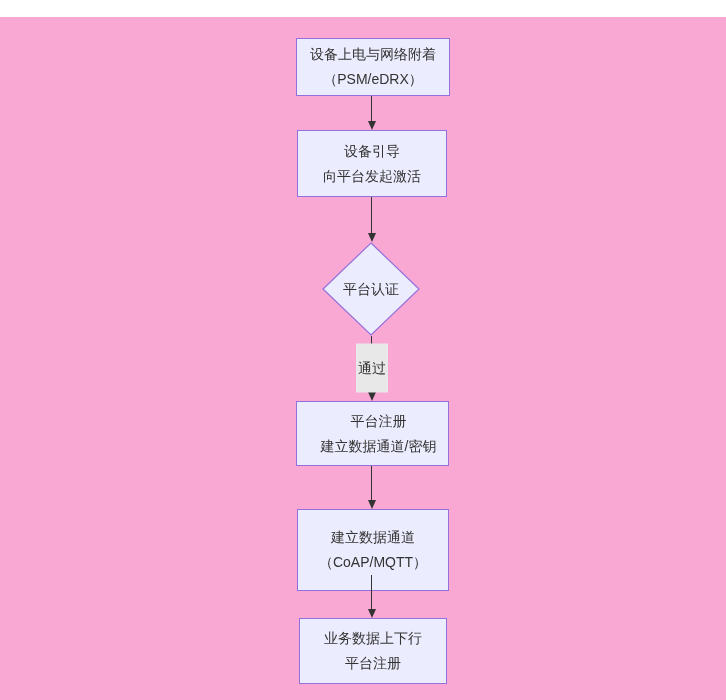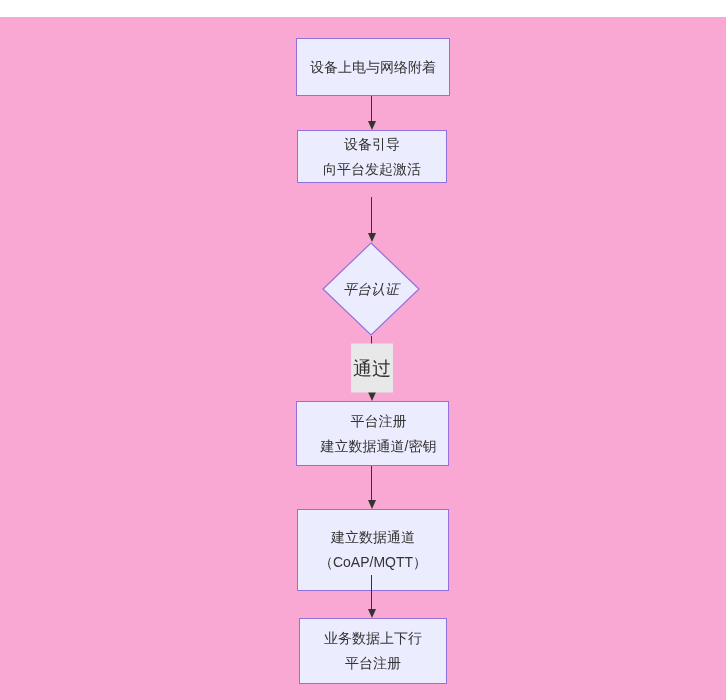--- a/index.html
+++ b/index.html
@@ -28,21 +28,21 @@
     justify-content: center;
     text-align: center;
     color: var(--text);
     font-size: 14px;
     line-height: 25px;
   }
   .node.rect {
     background: var(--node-fill);
     border: 1px solid var(--node-border);
   }
-  .node.diamond { background: transparent; border: none; font-style: italic; }
+  .node.diamond { background: transparent; border: none; }
   .diamond-svg { position: absolute; left: 0; top: 0; }
   .diamond-poly {
     fill: var(--node-fill);
     stroke: var(--node-border);
     stroke-width: 1.2;
   }
   .node-label { position: relative; z-index: 1; }
   .arrow {
     position: absolute;
     width: 9px;
@@ -55,44 +55,45 @@
     width: 0; height: 0;
     border-left: 4.5px solid transparent;
     border-right: 4.5px solid transparent;
     border-top: 9px solid var(--edge);
   }
   .edge-label {
     position: absolute;
     transform: translate(-50%, -50%);
     background: var(--edge-label-bg);
     color: var(--text);
-    font-size: 19px;
+    font-size: 14px;
     line-height: 19px;
     padding: 15px 2px;
     z-index: 2;
     white-space: nowrap;
   }
 </style>
 </head>
 <body>
 
 <div class="canvas">
 
   <div class="node rect" style="left:296px; top:21px; width:154px; height:58px;">
     <div class="node-label">
       <div>设备上电与网络附着</div>
+      <div>（PSM/eDRX）</div>
     </div>
   </div>
 
   <div class="arrow" style="left:367px; top:79px; height:34px;">
     <div class="arrow-line"></div>
     <div class="arrow-head"></div>
   </div>
 
-  <div class="node rect" style="left:297px; top:113px; width:150px; height:53px;">
+  <div class="node rect" style="left:297px; top:113px; width:150px; height:67px;">
     <div class="node-label">
       <div>设备引导</div>
       <div>向平台发起激活</div>
     </div>
   </div>
 
   <div class="arrow" style="left:367px; top:180px; height:45px;">
     <div class="arrow-line"></div>
     <div class="arrow-head"></div>
   </div>

